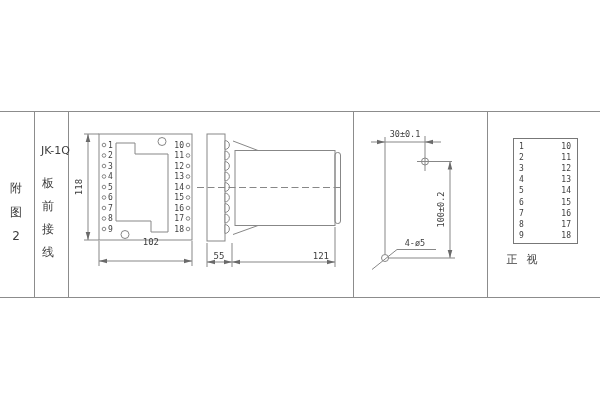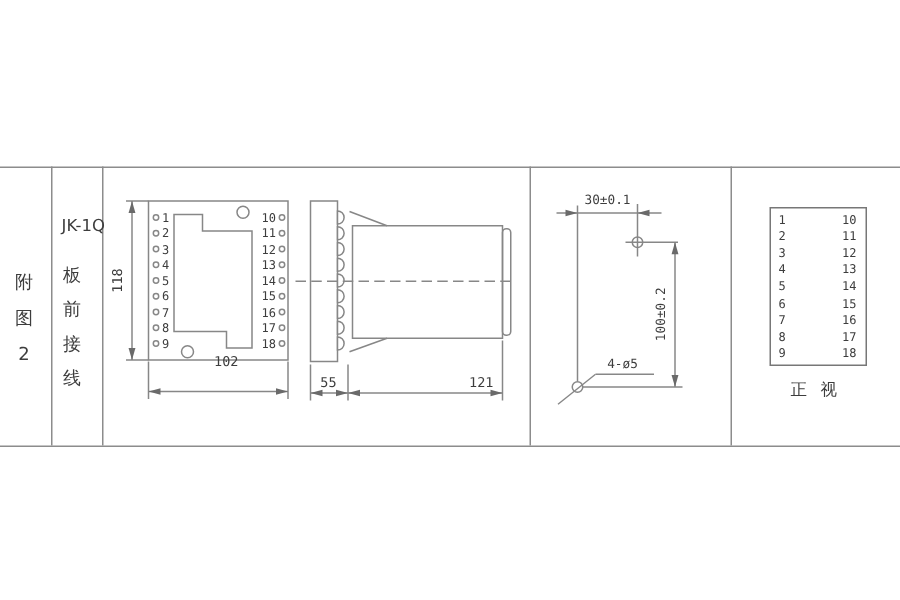--- a/index.html
+++ b/index.html
@@ -15,21 +15,21 @@
   .rot{transform:rotate(-90deg);transform-origin:center center;text-align:center;}
   .cjk{font-size:12px;line-height:14px;}
   .vstack{position:absolute;display:flex;flex-direction:column;align-items:center;}
   .vstack span{display:block;text-align:center;}
   
   .tbox{position:absolute;left:513px;top:138px;width:65px;height:106px;
         border:1px solid #777;box-sizing:border-box;display:flex;flex-direction:column;
         justify-content:space-around;padding:2px 0;}
   .trow{display:flex;justify-content:space-between;padding:0 6px 0 5px;
         font-family:"DejaVu Sans Mono",monospace;font-size:8px;line-height:9px;}
-  .caption{position:absolute;left:505px;top:252px;width:62px;text-align:right;
+  .caption{position:absolute;left:491px;top:252px;width:62px;text-align:center;
            font-size:11px;letter-spacing:9px;text-indent:9px;}
 </style>
 </head>
 <body>
 
 <div id="stage">
 
   <div class="hline" style="left:0;top:111px;width:600px;"></div>
   <div class="hline" style="left:0;top:297px;width:600px;"></div>
   <div class="vline" style="left:34px;top:111px;height:186px;"></div>

